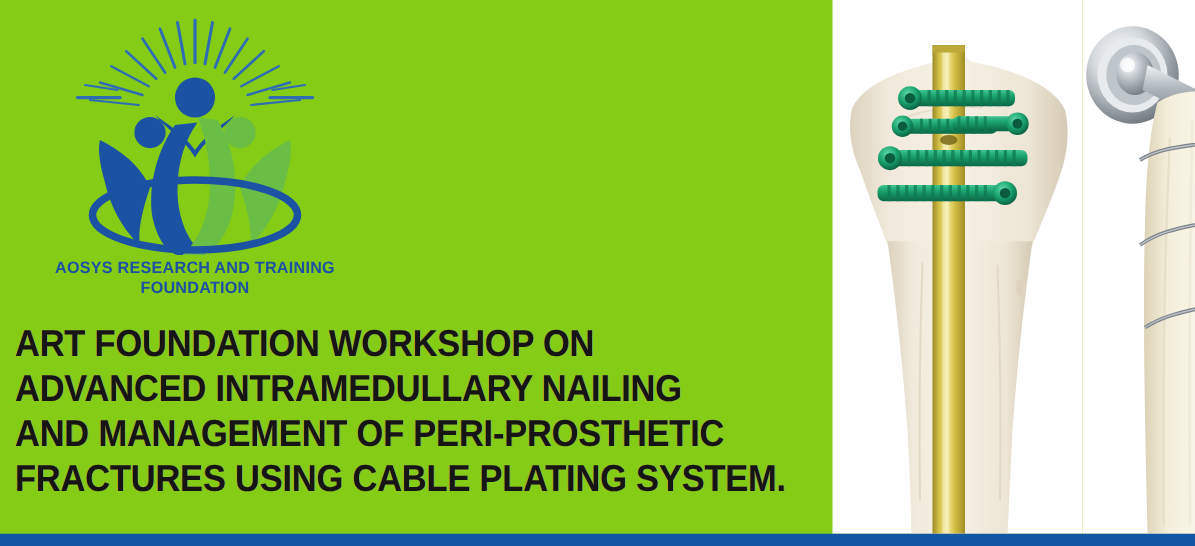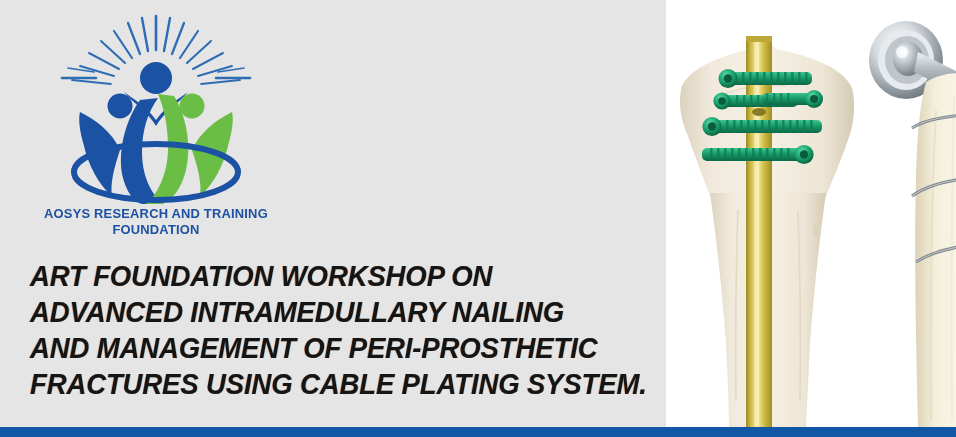--- a/index.html
+++ b/index.html
@@ -62,24 +62,23 @@
     letter-spacing: 0.2px;
     line-height: 16px;
     white-space: nowrap;
     transform: scaleX(0.98);
     transform-origin: center;
   }
 
   
   .headline {
     position: absolute;
-    left: 30px;
+    left: 12px;
     top: 258px;
     width: 600px;
-    font-style: italic;
   }
   .headline .hl {
     display: block;
     color: #151515;
     font-family: "Liberation Sans Narrow", "Liberation Sans", sans-serif;
     font-weight: bold;
     font-size: 30px;
     line-height: 36px;
     letter-spacing: -0.2px;
     white-space: nowrap;
@@ -114,21 +113,21 @@
     left: 0;
     bottom: 0;
     width: 956px;
     height: 10px;
     z-index: 9;
   }
 </style>
 </head>
 <body>
 
-<div class="banner" style="width: 956px; height: 437px; background: #e5e5e5;">
+<div class="banner" style="width: 956px; height: 437px; background: #84cc16;">
 
   <div class="photos">
 
     <div class="photo photo-nail">
       <svg viewBox="0 0 200 427" preserveAspectRatio="none" aria-hidden="true">
         <defs>
           <linearGradient id="boneGrad" x1="0" y1="0" x2="1" y2="0">
             <stop offset="0%" stop-color="#DCD2BE"></stop>
             <stop offset="18%" stop-color="#F1EADC"></stop>
             <stop offset="50%" stop-color="#F6F1E5"></stop>

